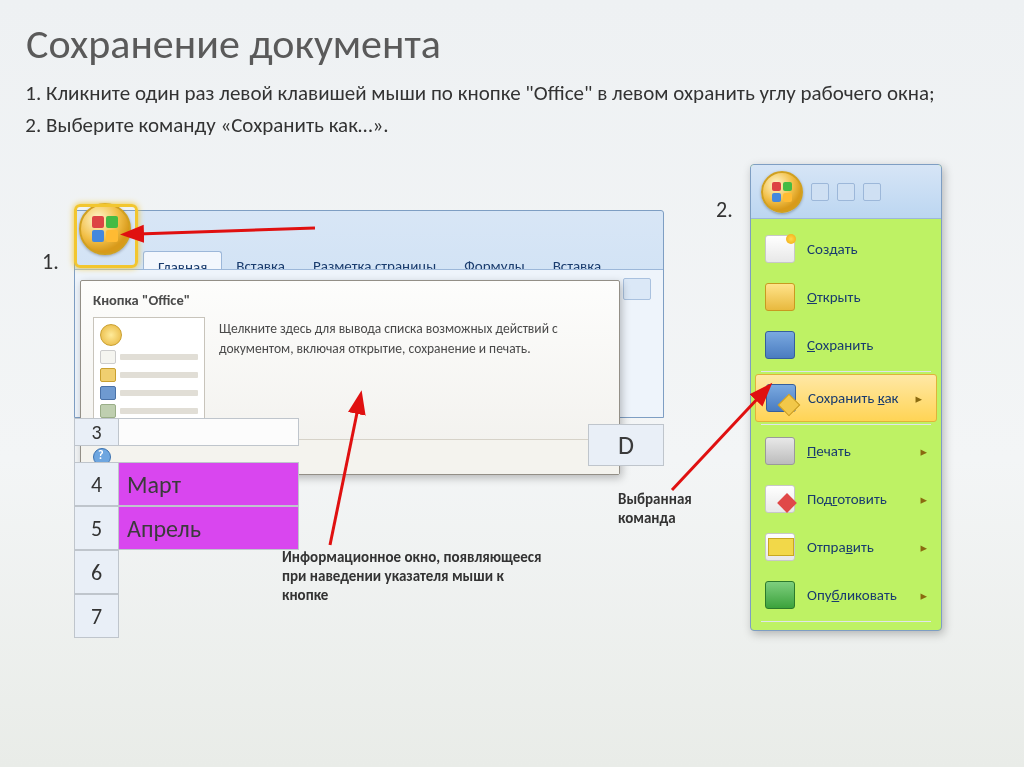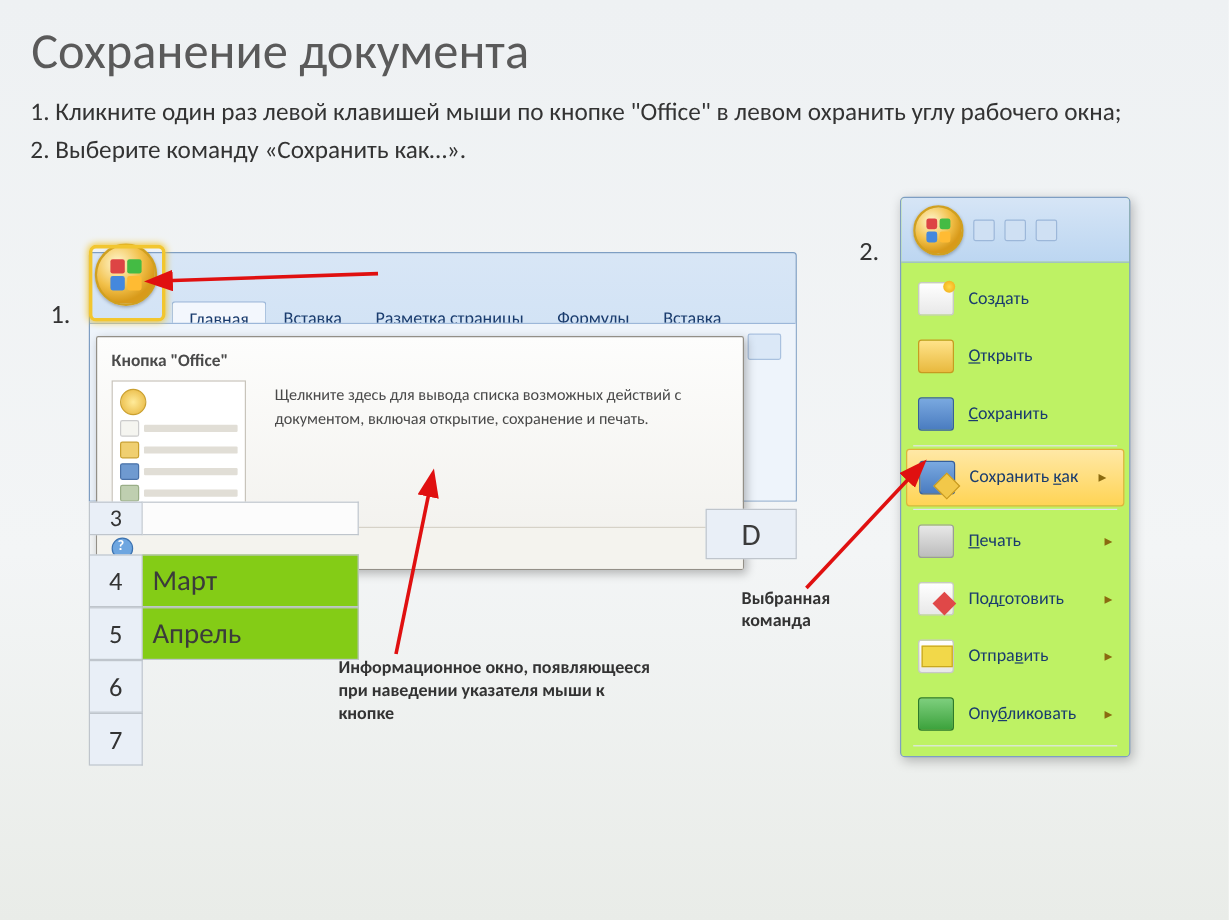--- a/index.html
+++ b/index.html
@@ -40,35 +40,35 @@
   .ribbon-body .stub-btn { position:absolute; right:12px; top:8px; width:28px; height:22px; background:#dbe8f7; border:1px solid #a9c1df; border-radius:2px; }
 
   
   .tooltip {
     position:absolute; left:80px; top:280px; width:540px;
     background:linear-gradient(#fdfdfc,#f1f0ec); border:1px solid #938f87; border-radius:2px;
     box-shadow: 2px 3px 8px rgba(0,0,0,.25);
     font-size:13.5px; color:#4a4a4a;
   }
   .tooltip .tt-title { font-weight:bold; padding:10px 12px 4px; font-size:14.5px; }
-  .tooltip .tt-body { display:flex; gap:24px; padding:4px 12px 12px; align-items:flex-start; }
+  .tooltip .tt-body { display:flex; gap:14px; padding:4px 12px 12px; align-items:flex-start; }
   .tooltip .tt-thumb { flex:0 0 112px; height:110px; background:#fff; border:1px solid #c8c4bb; padding:6px; }
   .tooltip .tt-thumb .mini-office { width:22px;height:22px;border-radius:50%;background:radial-gradient(circle,#ffeb9a,#e6b339);margin-bottom:4px;border:1px solid #caa030;}
   .tooltip .tt-thumb .mini-row { display:flex; align-items:center; gap:4px; margin:4px 0; }
   .tooltip .tt-thumb .mini-ico { width:16px;height:14px; border-radius:2px;}
   .tooltip .tt-thumb .mini-line { flex:1; height:6px; background:#e1ded6; border-radius:1px; }
   .tooltip .tt-foot { border-top:1px solid #d6d2c8; padding:8px 12px; display:flex; align-items:center; gap:8px; background:#f4f3ee; }
   .tooltip .help-ico { width:18px;height:18px;border-radius:50%;background:#6ea6e0;border:1px solid #3c72b0;position:relative;}
   .tooltip .help-ico:after{content:"?";color:#fff;font-size:12px;position:absolute;left:4px;top:-1px;font-weight:bold;}
 
   
   .sheet { position:absolute; left:74px; top:418px; width:590px; border-left:1px solid #bfc5cc; }
   .sheet .row { display:flex; height:44px; }
   .sheet .rownum { width:44px; border:1px solid #bfc5cc; border-left:none; background:#e9eff7; display:flex;align-items:center;justify-content:center;font-size:22px;color:#333;}
-  .sheet .cell { width:180px; border:1px solid #bfc5cc; border-left:none; background:#84cc16; display:flex;align-items:center;padding-left:8px;font-size:24px;}
+  .sheet .cell { width:180px; border:1px solid #bfc5cc; border-left:none; background:#d946ef; display:flex;align-items:center;padding-left:8px;font-size:24px;}
   .sheet .r3 .rownum, .sheet .r3 .cell { height:28px; font-size:20px; }
   .sheet .r3 .cell { background:#fcfcfc; }
 
   
   .menu-shell {
     position:absolute; left:750px; top:164px; width:192px;
     background:#bef264; border:1px solid #7e9ec3; border-radius:4px; box-shadow:2px 3px 10px rgba(0,0,0,.25);
     overflow:hidden;
   }
   .menu-top { height:54px; background:linear-gradient(#d6e5f6,#bcd6f1); display:flex; align-items:center; padding-left:10px; gap:8px; border-bottom:1px solid #9cb7d9;}

